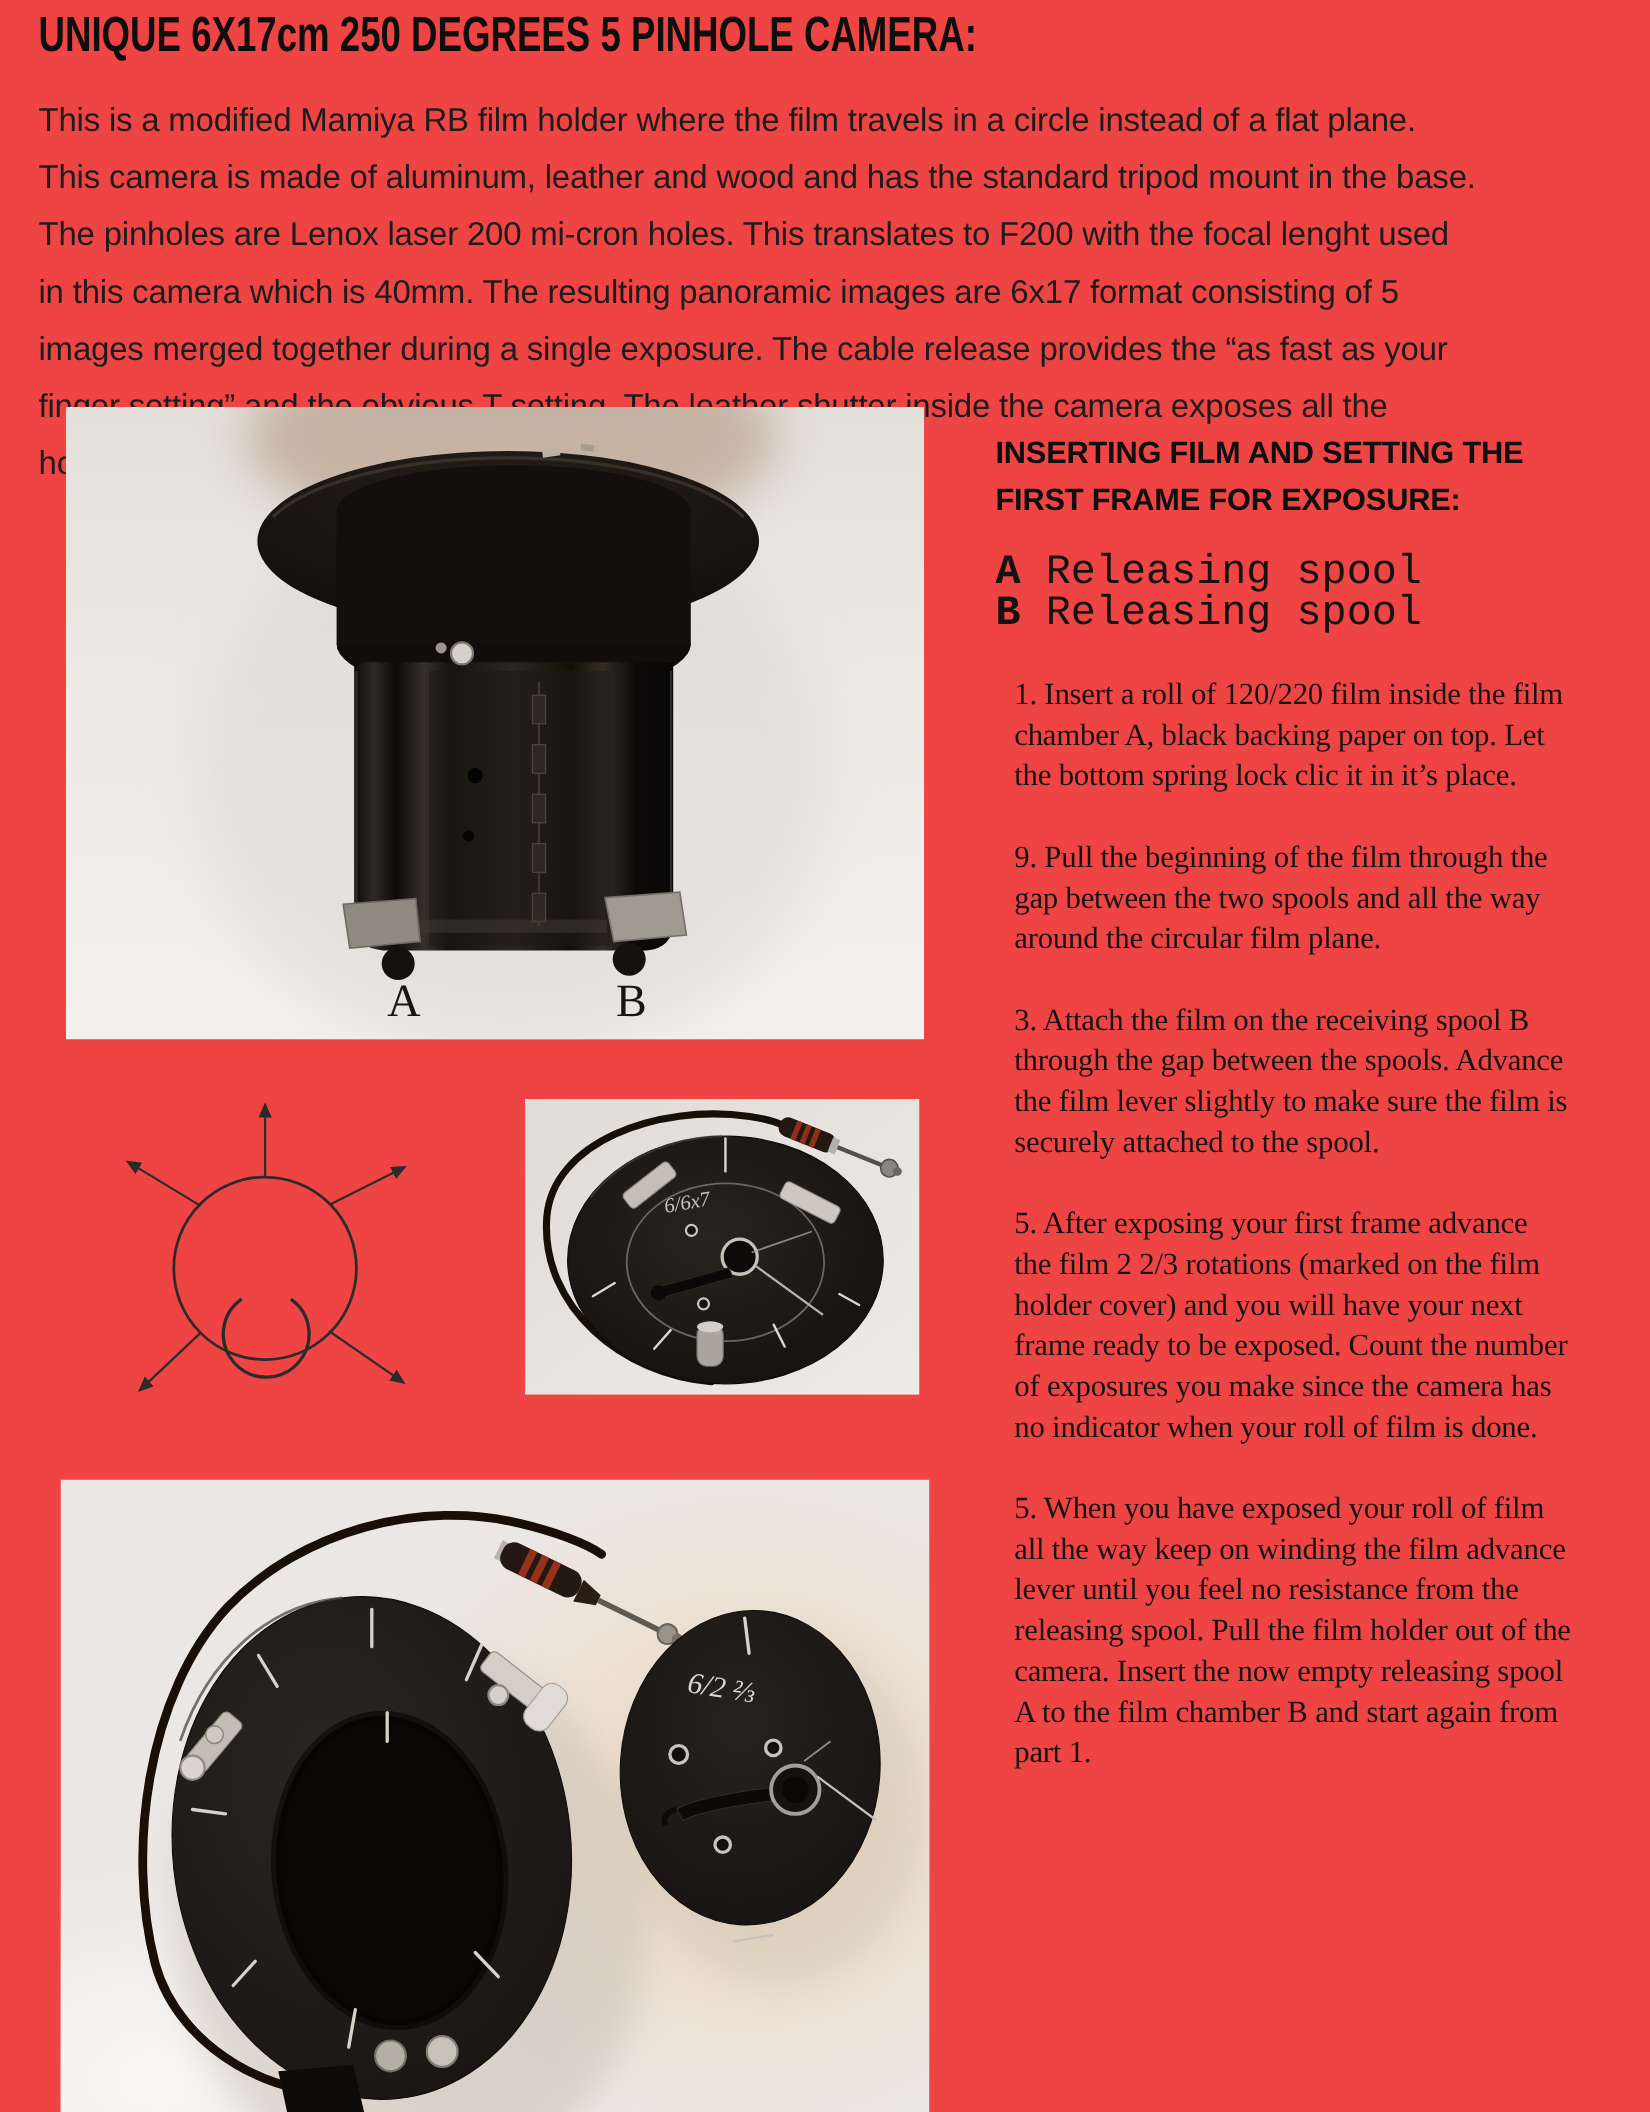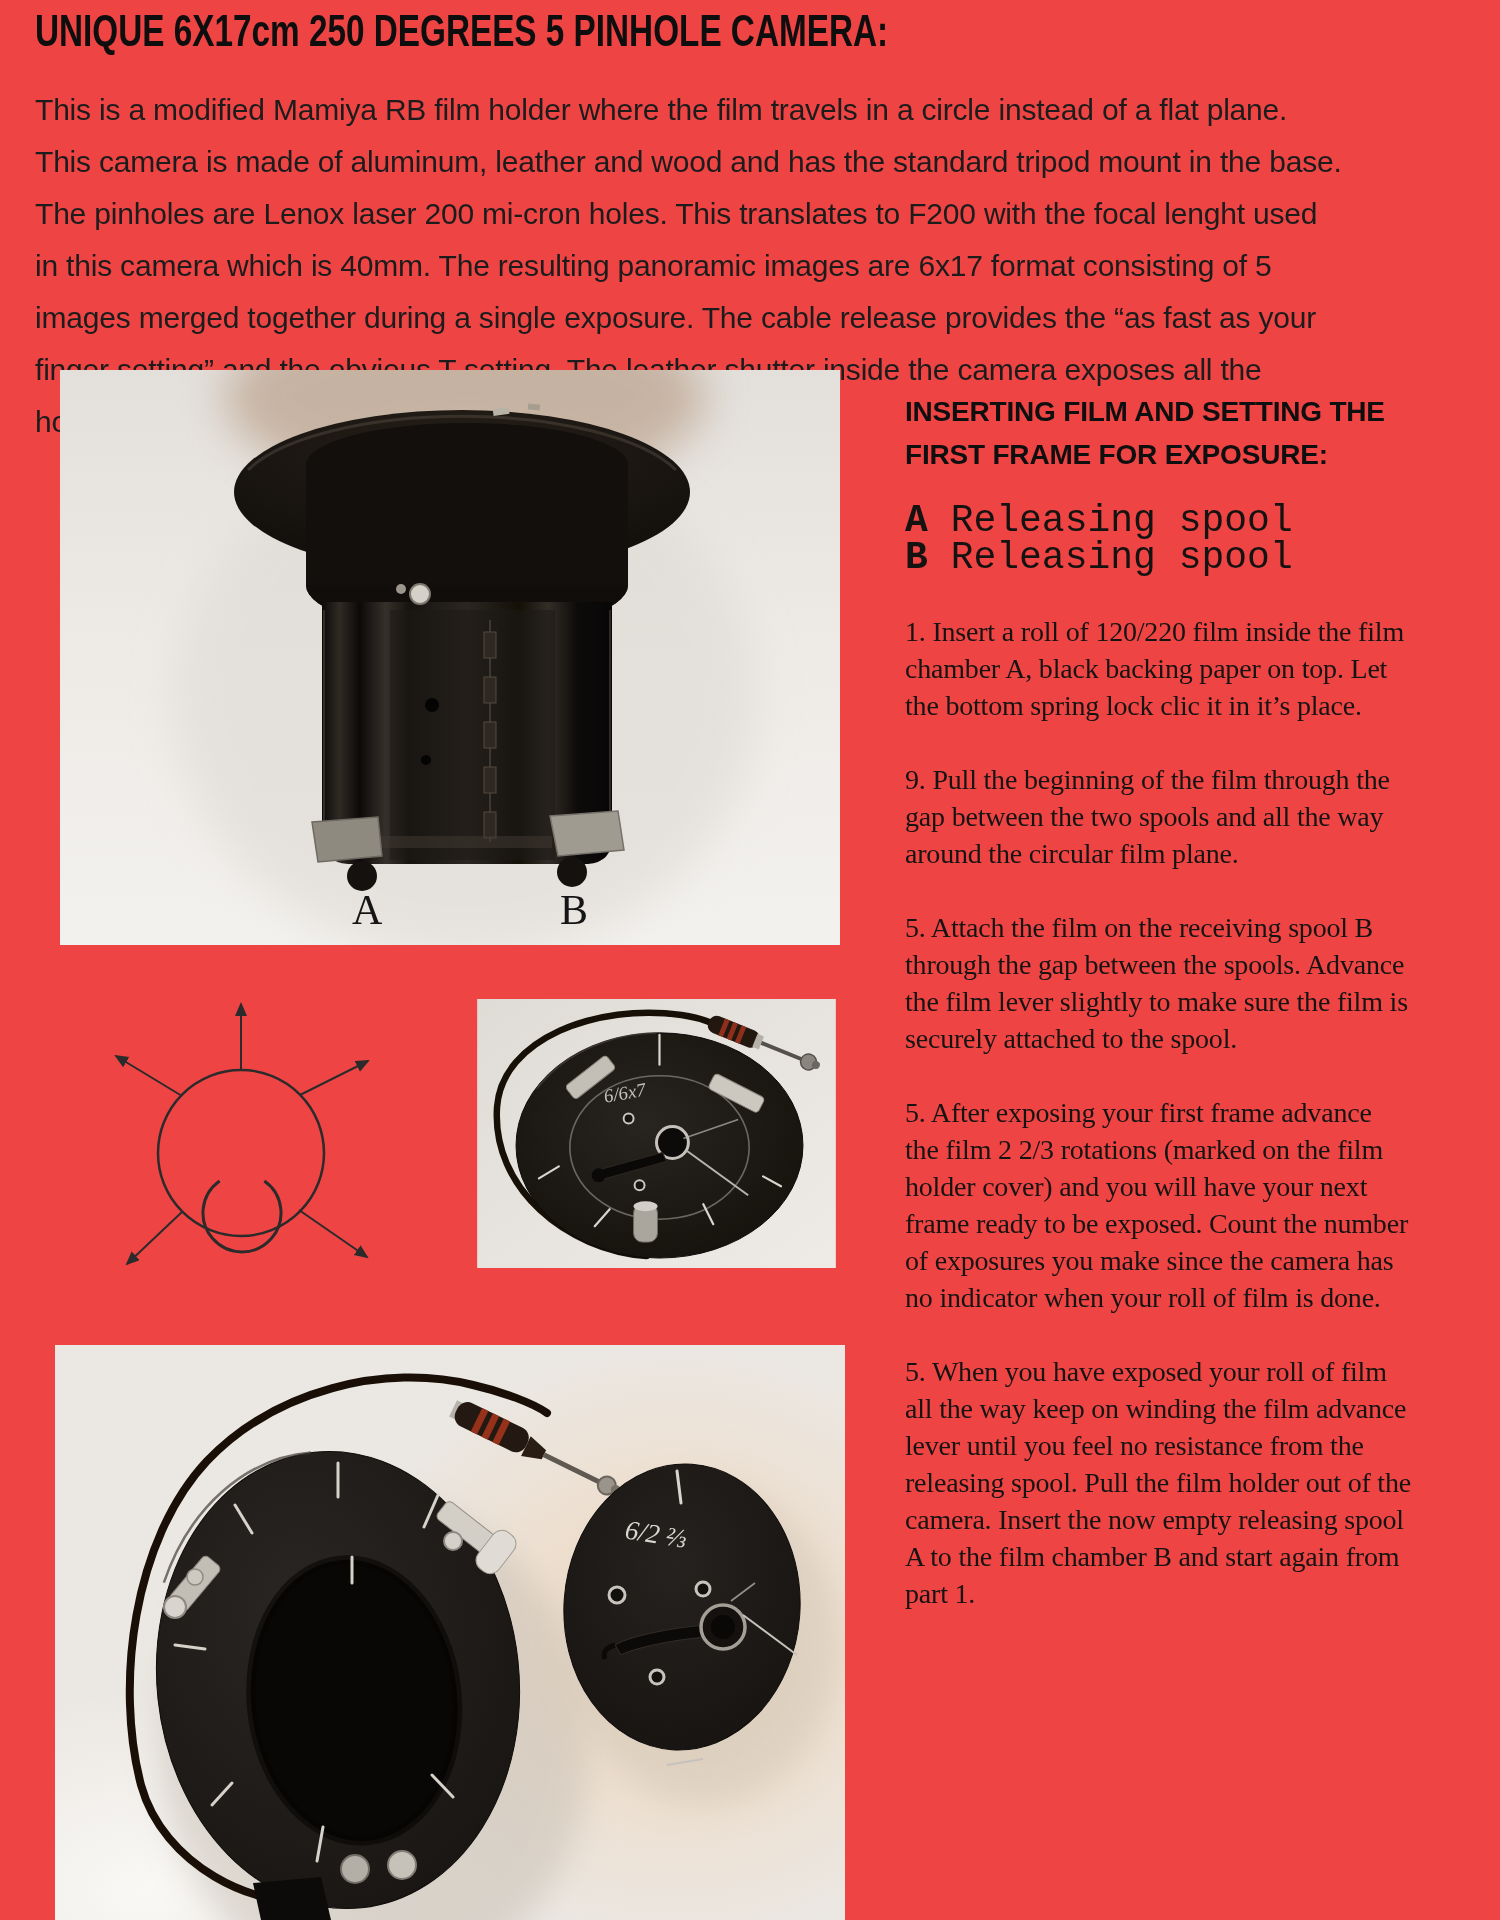--- a/index.html
+++ b/index.html
@@ -12,21 +12,21 @@
          letter-spacing:-0.2px;white-space:pre-line;color:#1c1c1c;}
   .fig{position:absolute;}
   .fig svg{display:block;}
   .right-col{position:absolute;left:905px;top:390px;width:592px;}
   .right-col h2{margin:0;font-size:28px;font-weight:bold;line-height:43px;letter-spacing:-0.2px;
                 white-space:pre-line;color:#0f0f0f;}
   .legend{margin-top:26px;font-family:Liberation Mono, monospace;
           font-size:38px;line-height:37px;color:#141311;}
   .legend p{margin:0;}
   .legend b{font-weight:bold;}
-  .step{margin:37px 0 0 0;font-family:"Liberation Serif","DejaVu Serif",serif;
+  .step{margin:37px 0 0 17px;font-family:"Liberation Serif","DejaVu Serif",serif;
         font-size:28px;line-height:37px;letter-spacing:-0.2px;white-space:pre-line;color:#151412;}
   .ser{font-family:"Liberation Serif","DejaVu Serif",serif;}
 </style>
 </head>
 <body>
 
 <div class="page">
 
   <h1 class="title">UNIQUE 6X17cm 250 DEGREES 5 PINHOLE CAMERA:</h1>
 
@@ -302,21 +302,21 @@
     <div class="legend">
       <p><b>A</b> <span>Releasing spool</span></p>
       <p><b>B</b> <span>Releasing spool</span></p>
     </div>
     <p class="step">1. Insert a roll of 120/220 film inside the film
 chamber A, black backing paper on top. Let
 the bottom spring lock clic it in it’s place.</p>
     <p class="step">9. Pull the beginning of the film through the
 gap between the two spools and all the way
 around the circular film plane.</p>
-    <p class="step">5. Attach the film on the receiving spool B
+    <p class="step">3. Attach the film on the receiving spool B
 through the gap between the spools. Advance
 the film lever slightly to make sure the film is
 securely attached to the spool.</p>
     <p class="step">5. After exposing your first frame advance
 the film 2 2/3 rotations (marked on the film
 holder cover) and you will have your next
 frame ready to be exposed. Count the number
 of exposures you make since the camera has
 no indicator when your roll of film is done.</p>
     <p class="step">5. When you have exposed your roll of film

